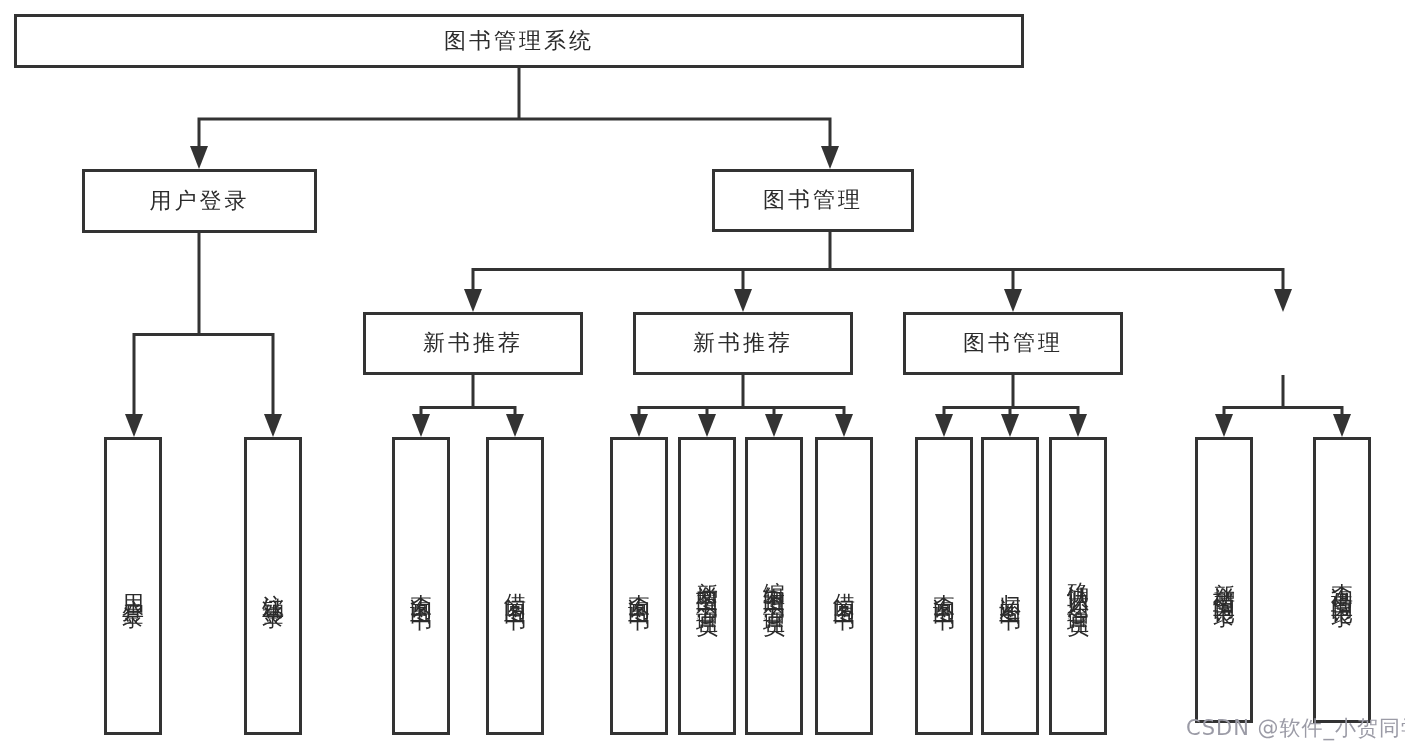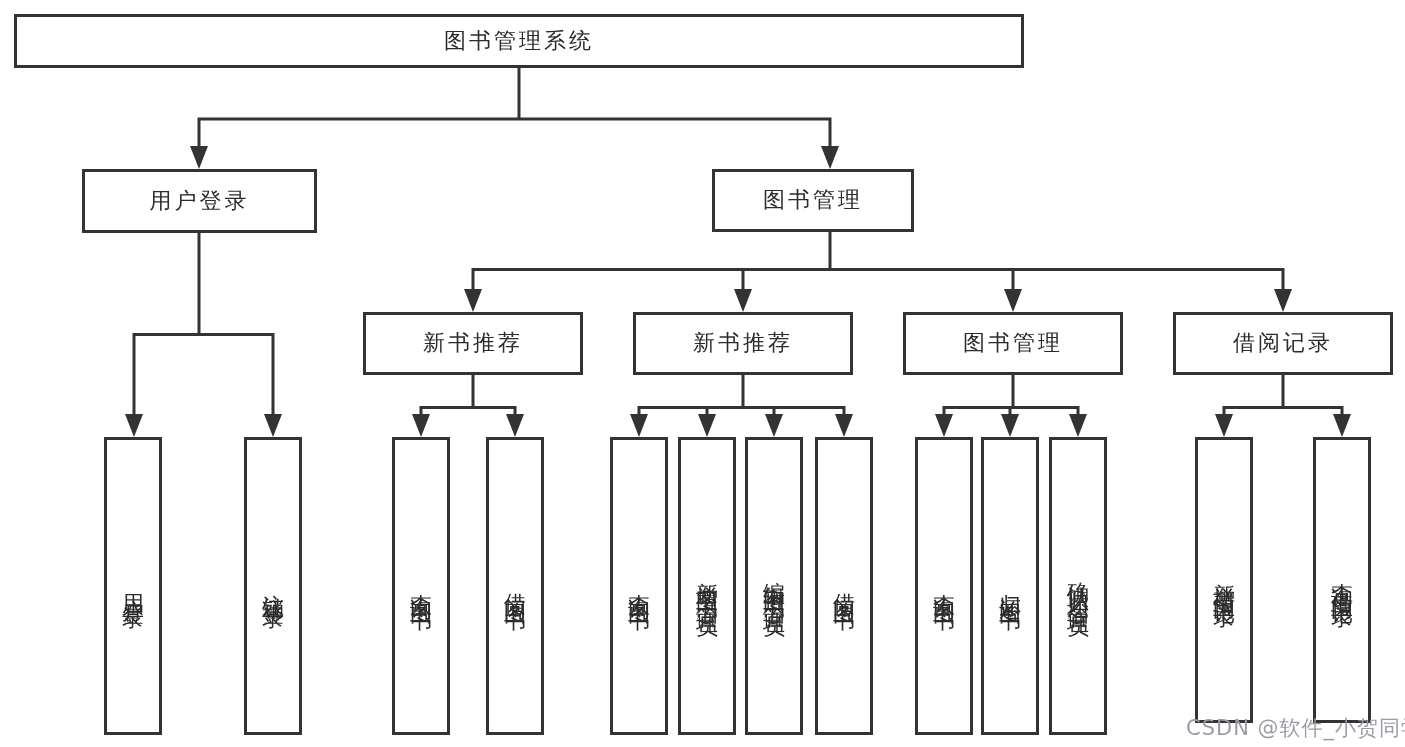--- a/index.html
+++ b/index.html
@@ -94,23 +94,20 @@
 
   <div class="node" style="left:363px;top:312px;width:220px;height:63px;justify-content:center;">
     <span class="hlabel">新书推荐</span>
   </div>
   <div class="node" style="left:633px;top:312px;width:220px;height:63px;">
     <span class="hlabel">新书推荐</span>
   </div>
   <div class="node" style="left:903px;top:312px;width:220px;height:63px;">
     <span class="hlabel">图书管理</span>
   </div>
-  <div class="node" style="left:1173px;top:312px;width:220px;height:63px;">
-    <span class="hlabel">借阅记录</span>
-  </div>
 
   <div class="node vleaf" style="left:104px;">
     <span class="vlabel">用户登录</span>
   </div>
   <div class="node vleaf" style="left:244px;">
     <span class="vlabel">注销登录</span>
   </div>
 
   <div class="node vleaf" style="left:392px;">
     <span class="vlabel">查询图书</span>

